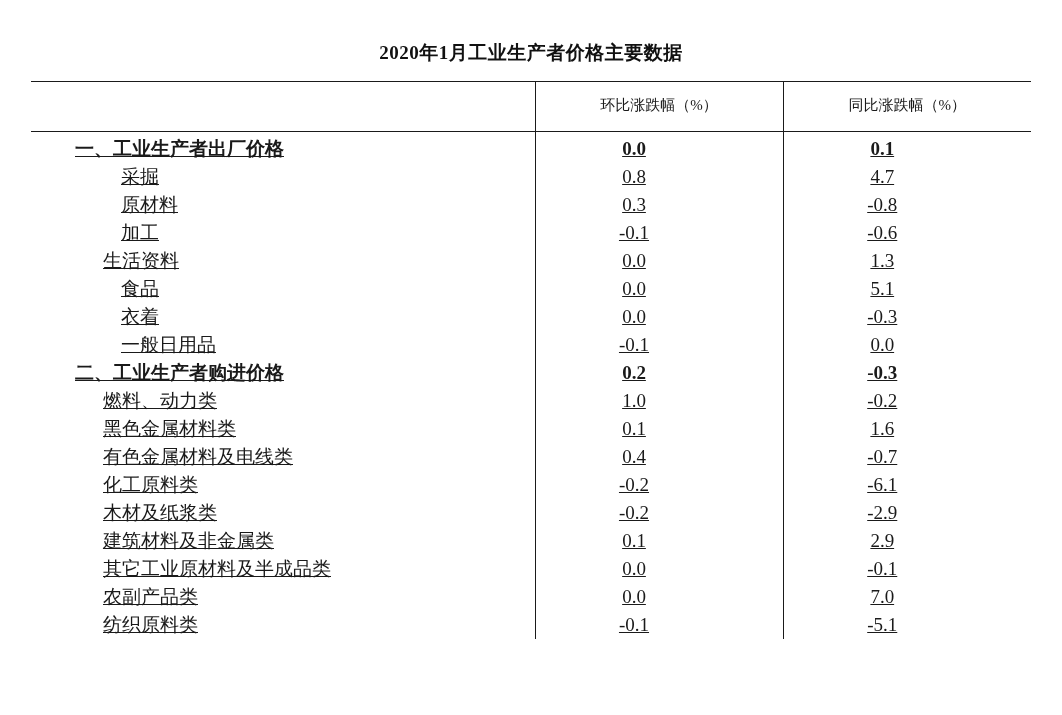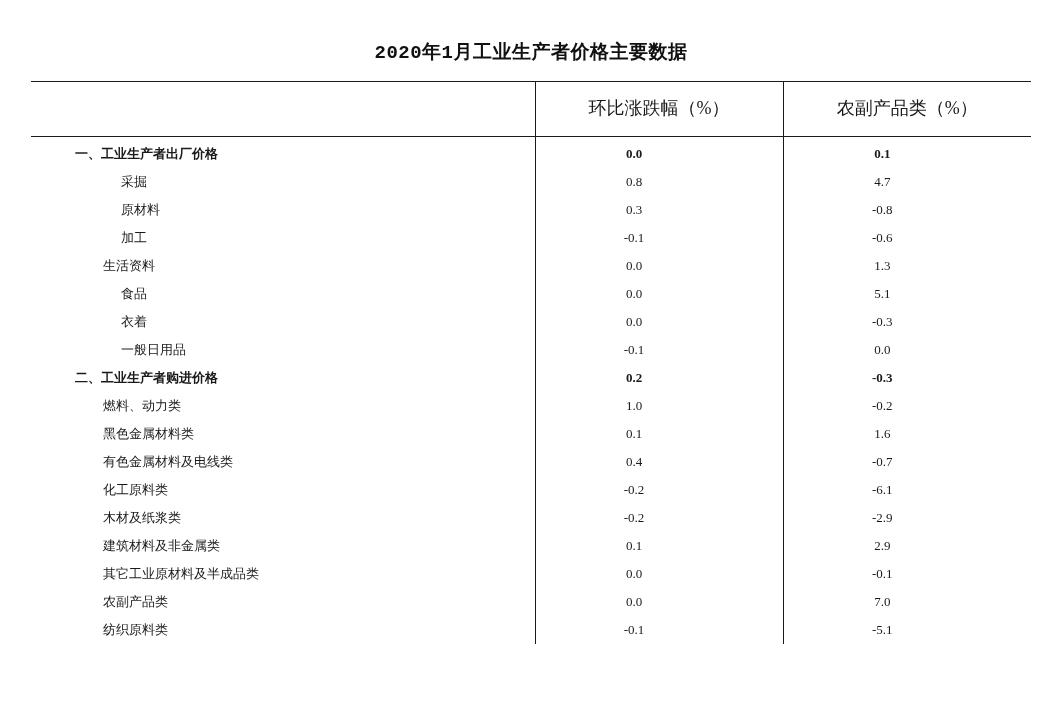--- a/index.html
+++ b/index.html
@@ -14,58 +14,59 @@
     color: #1a1a1a;
     overflow: hidden;
   }
   .page {
     width: 1062px;
     height: 715px;
     position: relative;
   }
   .doc-title {
     text-align: center;
-    font-family: Liberation Mono, monospace;
+    font-family: Liberation Serif, serif;
     font-weight: bold;
     font-size: 19px;
     letter-spacing: 0.5px;
     color: #111111;
     padding-top: 41px;
     padding-bottom: 0;
     line-height: 24px;
   }
   table.data {
     border-collapse: collapse;
     width: 1000px;
     margin: 16px auto 0 auto;
     table-layout: fixed;
   }
   table.data col.c-label { width: 504px; }
   table.data col.c-val   { width: 248px; }
   .hdr-row th {
     font-weight: normal;
-    font-size: 18px;
+    font-size: 15px;
     padding: 14px 0 16px 0;
     text-align: center;
     vertical-align: middle;
     border-top: 1.6px solid #1a1a1a;
     border-bottom: 1.6px solid #1a1a1a;
   }
   .hdr-row th.blank {
     border-top: 1.6px solid #1a1a1a;
     border-bottom: 1.6px solid #1a1a1a;
   }
   .vline {
     border-left: 1px solid #1a1a1a;
   }
   td {
-    font-size: 13px;
+    font-size: 19px;
     padding: 0;
     height: 28px;
     vertical-align: middle;
+    text-decoration: underline;
   }
   td.label {
     text-align: left;
     white-space: nowrap;
   }
   td.val {
     text-align: center;
     padding-right: 50px;
     white-space: nowrap;
   }
@@ -85,21 +86,21 @@
   <table class="data">
     <colgroup>
       <col class="c-label">
       <col class="c-val">
       <col class="c-val">
     </colgroup>
     <thead>
       <tr class="hdr-row">
         <th class="blank"></th>
         <th class="vline">环比涨跌幅（%）</th>
-        <th class="vline">农副产品类（%）</th>
+        <th class="vline">同比涨跌幅（%）</th>
       </tr>
     </thead>
     <tbody id="tbody">
         <tr class="first-body">
           <td class="label lvl0">一、工业生产者出厂价格</td>
           <td class="val vline bold">0.0</td>
           <td class="val vline bold">0.1</td>
         </tr>
         <tr>
           <td class="label lvl2">采掘</td>

